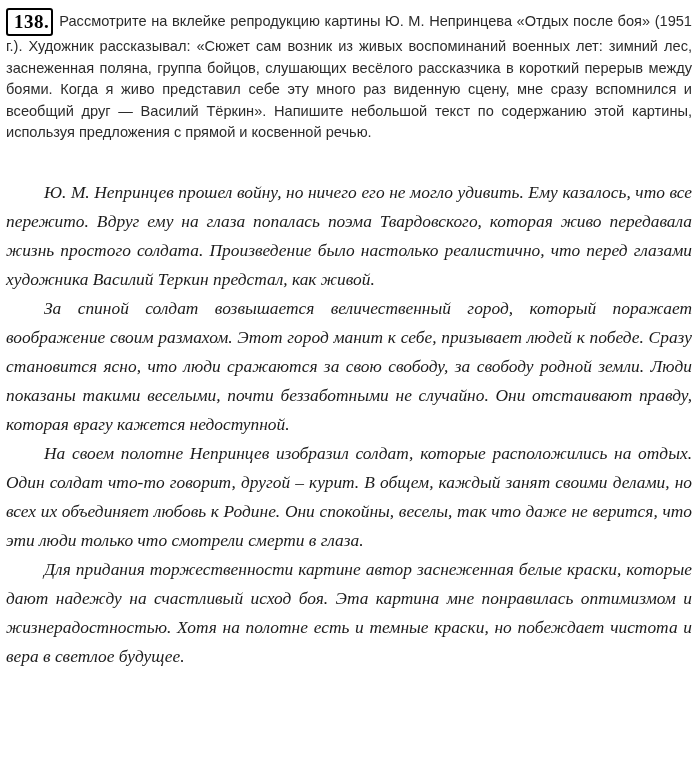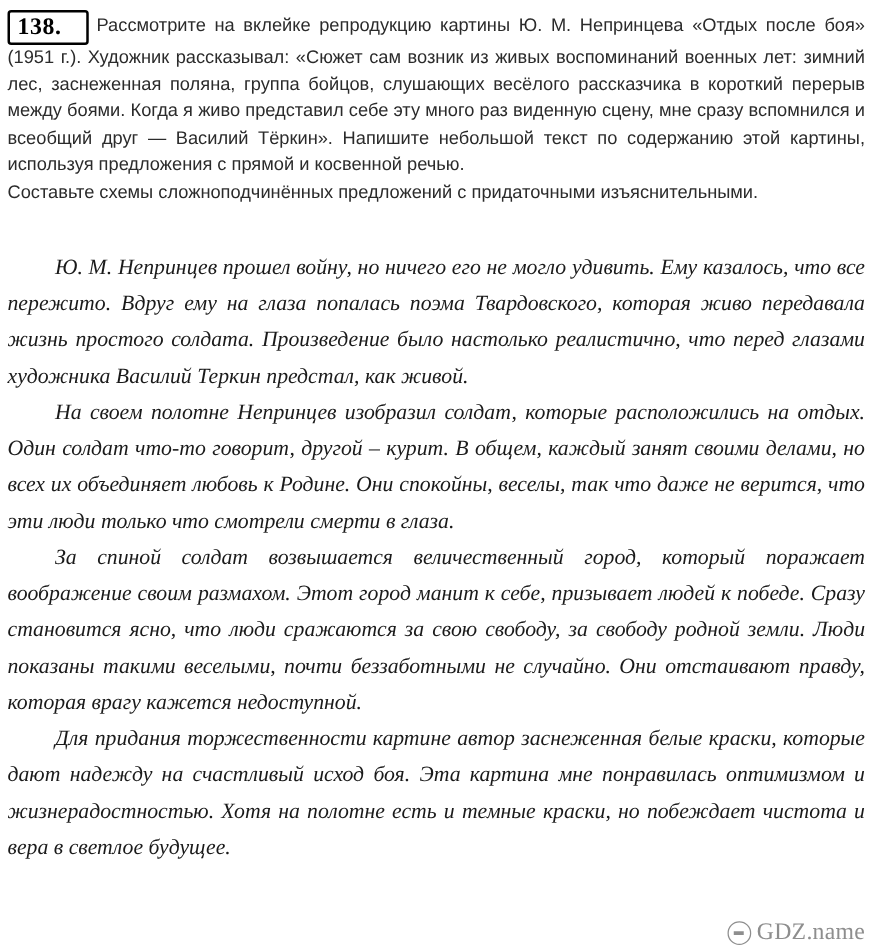--- a/index.html
+++ b/index.html
@@ -30,21 +30,21 @@
     text-align: justify;
   }
   .task-number {
     display: inline-block;
     border: 2px solid #000;
     border-radius: 3px;
     font-family: "Liberation Serif", serif;
     font-weight: bold;
     font-size: 19px;
     line-height: 19px;
-    padding: 2px 20px 3px 6px;
+    padding: 2px 2px 3px 6px;
     margin-right: 6px;
     vertical-align: -2px;
     color: #000;
     letter-spacing: 0.5px;
   }
   .task-text {
     display: inline;
   }
   .task-extra {
     font-family: "Liberation Sans", sans-serif;
@@ -102,27 +102,22 @@
 </style>
 </head>
 <body>
 
 <div class="page">
 
   <div class="task-block">
     <span class="task-number">138.</span><span class="task-text">Рассмотрите на вклейке репродукцию картины Ю. М. Непринцева «Отдых после боя» (1951 г.). Художник рассказывал: «Сюжет сам возник из живых воспоминаний военных лет: зимний лес, заснеженная поляна, группа бойцов, слушающих весёлого рассказчика в короткий перерыв между боями. Когда я живо представил себе эту много раз виденную сцену, мне сразу вспомнился и всеобщий друг — Василий Тёркин». Напишите небольшой текст по содержанию этой картины, используя предложения с прямой и косвенной речью.</span>
   </div>
 
-  <div class="task-extra">Составьте схемы сложноподчинённых предложений с придаточными изъяснительными.</div>
 
   <div class="answer">
     <p>Ю. М. Непринцев прошел войну, но ничего его не могло удивить. Ему казалось, что все пережито. Вдруг ему на глаза попалась поэма Твардовского, которая живо передавала жизнь простого солдата. Произведение было настолько реалистично, что перед глазами художника Василий Теркин предстал, как живой.</p>
+    <p>За спиной солдат возвышается величественный город, который поражает воображение своим размахом. Этот город манит к себе, призывает людей к победе. Сразу становится ясно, что люди сражаются за свою свободу, за свободу родной земли. Люди показаны такими веселыми, почти беззаботными не случайно. Они отстаивают правду, которая врагу кажется недоступной.</p>
     <p>На своем полотне Непринцев изобразил солдат, которые расположились на отдых. Один солдат что-то говорит, другой – курит. В общем, каждый занят своими делами, но всех их объединяет любовь к Родине. Они спокойны, веселы, так что даже не верится, что эти люди только что смотрели смерти в глаза.</p>
-    <p>За спиной солдат возвышается величественный город, который поражает воображение своим размахом. Этот город манит к себе, призывает людей к победе. Сразу становится ясно, что люди сражаются за свою свободу, за свободу родной земли. Люди показаны такими веселыми, почти беззаботными не случайно. Они отстаивают правду, которая врагу кажется недоступной.</p>
     <p>Для придания торжественности картине автор заснеженная белые краски, которые дают надежду на счастливый исход боя. Эта картина мне понравилась оптимизмом и жизнерадостностью. Хотя на полотне есть и темные краски, но побеждает чистота и вера в светлое будущее.</p>
   </div>
 
-  <div class="watermark">
-    <span class="wm-mark"></span>
-    <span class="wm-text">GDZ.name</span>
-  </div>
 
 </div>
 
 </body></html>

